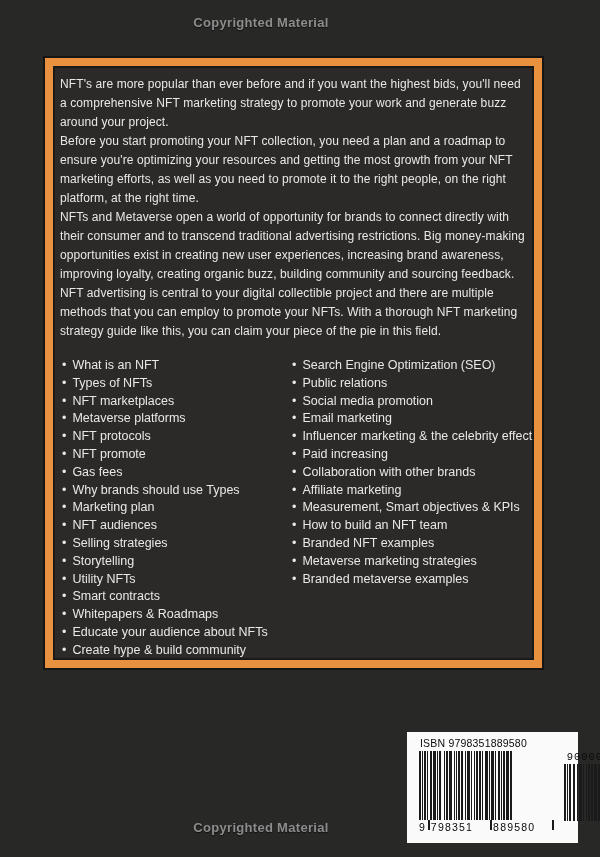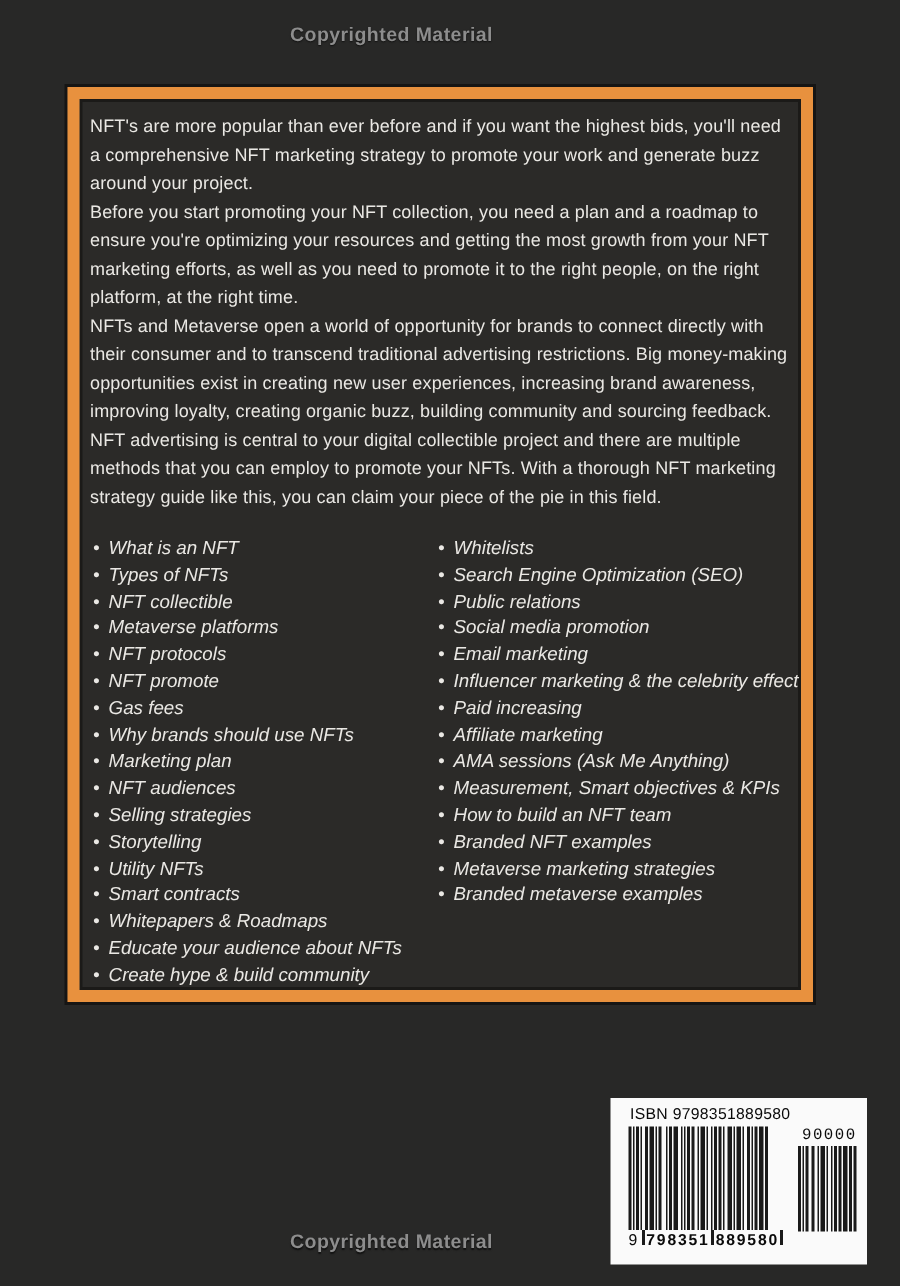--- a/index.html
+++ b/index.html
@@ -21,21 +21,21 @@
     position:absolute;left:45px;top:58px;width:497px;height:610px;
     box-sizing:border-box;border:8px solid #E8913E;background:#2b2a28;
     box-shadow:0 0 0 2px #161514, inset 0 0 0 2px #1b1a18;
   }
   .panel-inner{padding:9px 8px 0 7px;}
   .intro p{
     margin:0;font-size:12px;line-height:19px;color:#EAE8E4;
     letter-spacing:.1px;
   }
   .topics{display:flex;margin-top:16px;padding-left:2px;}
-  .topics ul{list-style:none;margin:0;padding:0;font-style:italic;}
+  .topics ul{list-style:none;margin:0;padding:0;}
   .topics .col-left{width:230px;flex:none;}
   .topics .col-right{flex:1;}
   .topics li{
     font-size:12.5px;line-height:17.8px;color:#EAE8E4;white-space:nowrap;
   }
   .topics li::before{content:"•";margin-right:6px;}
 
   .barcode-box{
     position:absolute;left:407px;top:732px;width:171px;height:111px;
     background:#fafafa;box-sizing:border-box;padding:5px 0 0 12px;
@@ -44,21 +44,21 @@
   .bc-row{display:flex;align-items:flex-start;margin-top:2px;}
   .bc-main{display:flex;flex-direction:column;}
   .bc-bars{height:69px;display:flex;align-items:stretch;}
   .bc-bars span{display:block;height:100%;flex:none;}
   .bc-bars span.b{background:#1a1a1a;}
   .bc-bars span.s{background:transparent;}
   .bc-digits{
     display:flex;align-items:flex-start;font-size:10.5px;color:#0a0a0a;
     height:13px;margin-top:0;
   }
-  .bc-digits .d{letter-spacing:1.2px;padding:1px 1px 0 1px;font-weight:bold;}
+  .bc-digits .d{letter-spacing:1.2px;padding:1px 17px 0 1px;}
   .bc-digits .first{letter-spacing:0;padding-right:3px;padding-top:1px;}
   .guard{width:2px;height:10px;background:#1a1a1a;flex:none;}
   .bc-addon{margin-left:10px;display:flex;flex-direction:column;}
   .addon-label{font-size:10.5px;color:#0a0a0a;text-align:right;height:12px;letter-spacing:1px;font-family:Liberation Mono, monospace;}
   .addon-bars{height:57px;margin-top:1px;}
 </style>
 </head>
 <body>
 
 <div class="screen">
@@ -71,46 +71,45 @@
       <div class="intro">
         <p>NFT's are more popular than ever before and if you want the highest bids, you'll need a comprehensive NFT marketing strategy to promote your work and generate buzz around your project.</p>
         <p>Before you start promoting your NFT collection, you need a plan and a roadmap to ensure you're optimizing your resources and getting the most growth from your NFT marketing efforts, as well as you need to promote it to the right people, on the right platform, at the right time.</p>
         <p>NFTs and Metaverse open a world of opportunity for brands to connect directly with their consumer and to transcend traditional advertising restrictions. Big money-making opportunities exist in creating new user experiences, increasing brand awareness, improving loyalty, creating organic buzz, building community and sourcing feedback. NFT advertising is central to your digital collectible project and there are multiple methods that you can employ to promote your NFTs. With a thorough NFT marketing strategy guide like this, you can claim your piece of the pie in this field.</p>
       </div>
 
       <div class="topics">
         <ul class="col-left">
             <li>What is an NFT</li>
             <li>Types of NFTs</li>
-            <li>NFT collectible</li>
+            <li>NFT marketplaces</li>
             <li>Metaverse platforms</li>
             <li>NFT protocols</li>
             <li>NFT promote</li>
             <li>Gas fees</li>
-            <li>Why brands should use NFTs</li>
+            <li>Why brands should use Types</li>
             <li>Marketing plan</li>
             <li>NFT audiences</li>
             <li>Selling strategies</li>
             <li>Storytelling</li>
             <li>Utility NFTs</li>
             <li>Smart contracts</li>
             <li>Whitepapers &amp; Roadmaps</li>
             <li>Educate your audience about NFTs</li>
             <li>Create hype &amp; build community</li>
           </ul>
         <ul class="col-right">
-            <li>Whitelists</li>
             <li>Search Engine Optimization (SEO)</li>
             <li>Public relations</li>
             <li>Social media promotion</li>
             <li>Email marketing</li>
             <li>Influencer marketing &amp; the celebrity effect</li>
             <li>Paid increasing</li>
+            <li>Collaboration with other brands</li>
             <li>Affiliate marketing</li>
-            <li>AMA sessions (Ask Me Anything)</li>
             <li>Measurement, Smart objectives &amp; KPIs</li>
             <li>How to build an NFT team</li>
             <li>Branded NFT examples</li>
             <li>Metaverse marketing strategies</li>
             <li>Branded metaverse examples</li>
           </ul>
       </div>
 
     </div>
   </div>

